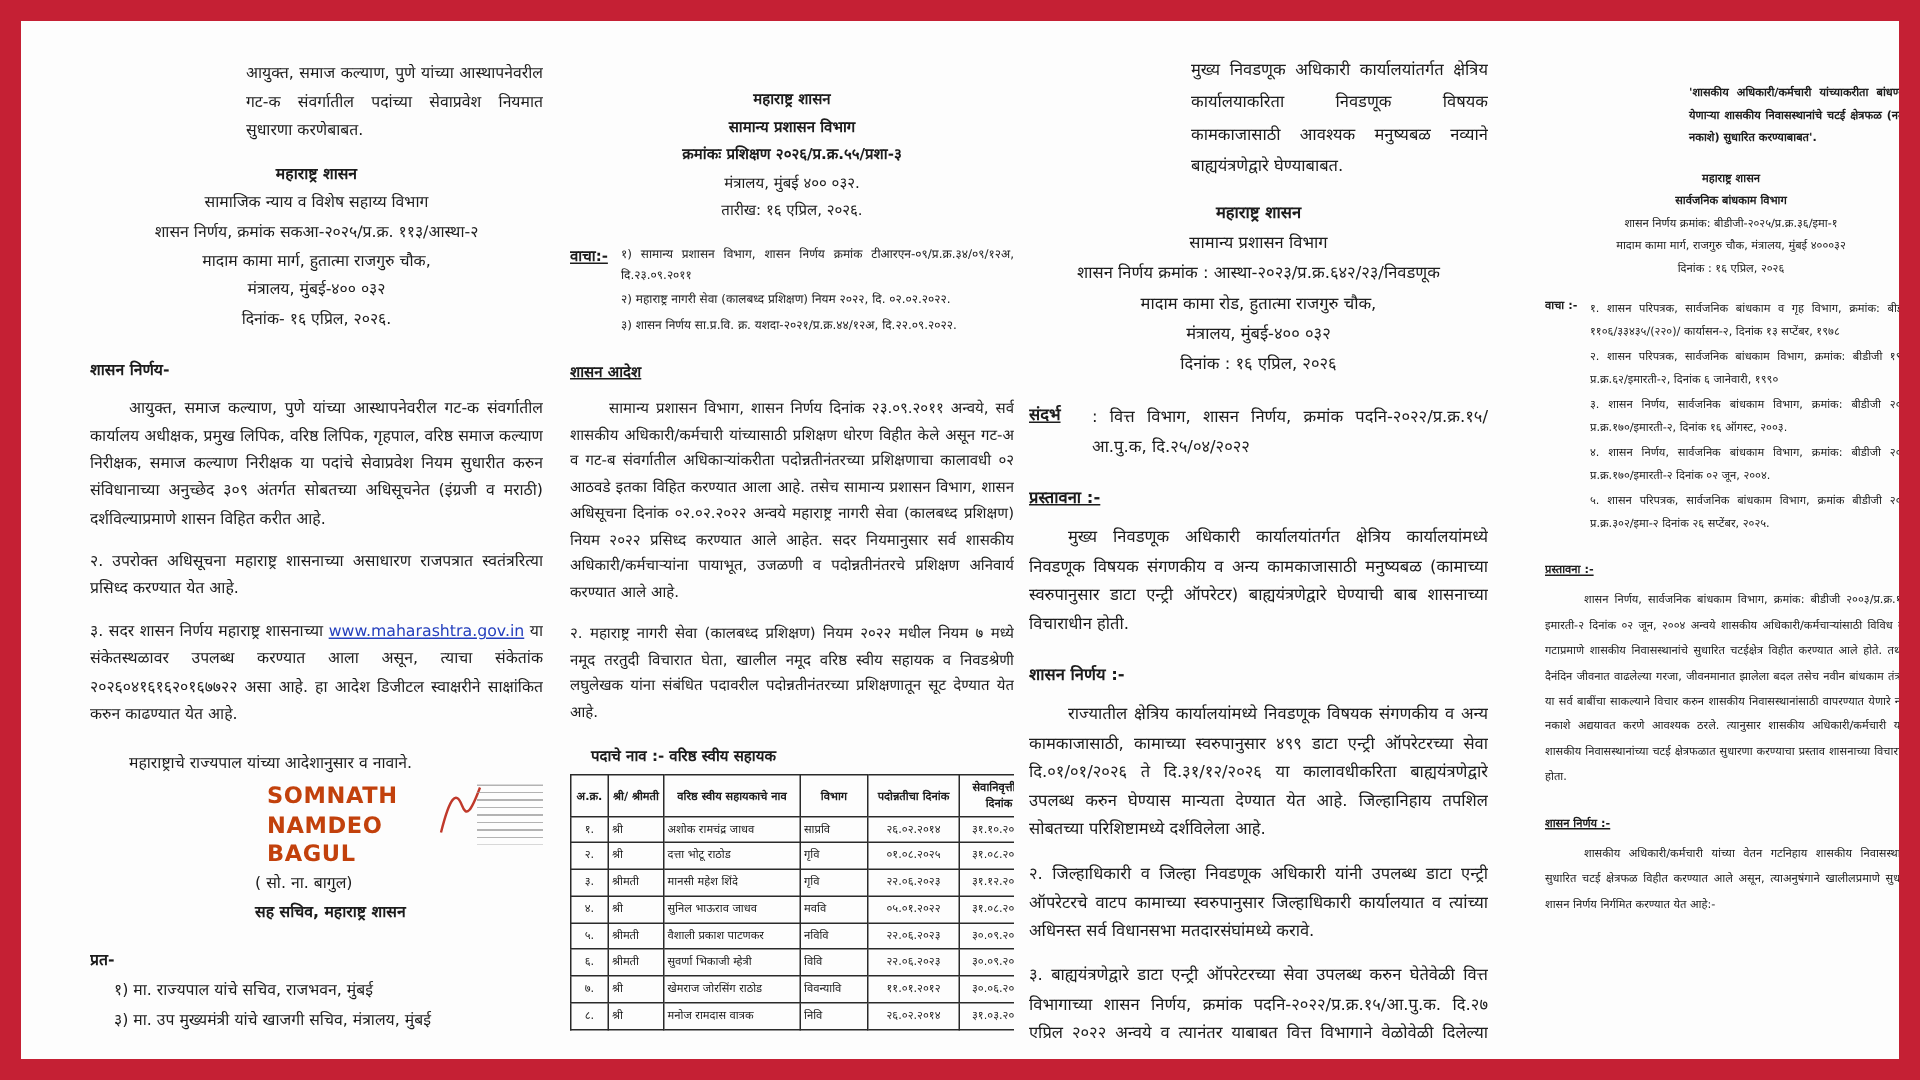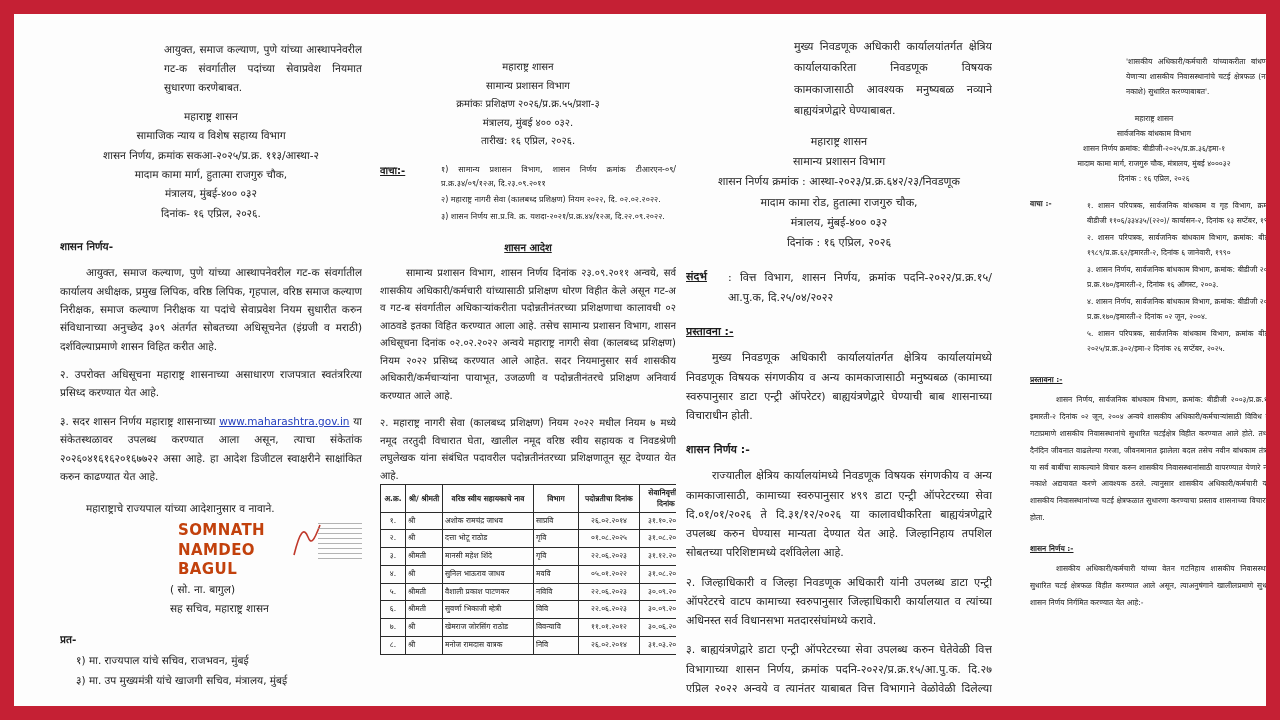--- a/index.html
+++ b/index.html
@@ -11,33 +11,33 @@
   #p2{left:366px;width:296px;font-size:10px;}
   #p3{left:672px;width:306px;font-size:11px;}
   #p4{left:1016px;width:248px;font-size:7.5px;}
   .subject{text-align:justify;line-height:1.8;}
   #p1 .subject{margin:12px 0 0 104px;width:198px;}
   #p3 .subject{margin:8px 0 0 108px;width:198px;line-height:1.95;}
   #p4 .subject{margin:26px 0 0 96px;width:150px;line-height:2.0;}
   .org{text-align:center;line-height:1.85;margin-top:10px;}
   #p2 .org{margin-top:30px;}
   #p4 .org{margin-top:12px;line-height:2.0;}
-  .h{font-weight:normal;}
+  .h{font-weight:bold;}
   .u{text-decoration:underline;}
   .para{text-align:justify;line-height:1.75;margin-top:10px;}
   .indent{text-indent:26px;}
   #p4 .para{line-height:2.25;margin-top:8px;}
   .readrow{display:flex;margin-top:12px;}
   .readrow .rh{flex:0 0 34px;font-weight:bold;}
-  .reflist{flex:1;margin-left:27px;}
+  .reflist{flex:1;}
   .refitem{line-height:1.8;text-align:justify;margin-bottom:2px;}
   #p2 .refitem{font-size:8px;}
   #p4 .refitem{line-height:2.0;}
   #p4 .readrow .rh{flex:0 0 30px;}
-  .orderhead{margin-top:14px;font-weight:bold;text-decoration:underline;text-align:center;}
+  .orderhead{margin-top:14px;font-weight:bold;text-decoration:underline;}
   .sechead{font-weight:bold;margin-top:16px;}
   .link{color:#2540be;text-decoration:underline;}
   .byorder{margin-top:16px;margin-left:26px;}
   .sigrow{display:flex;margin-top:6px;align-items:flex-start;}
   .signame{margin-left:118px;font-size:15px;font-weight:600;letter-spacing:.4px;line-height:1.3;color:#c2410c;}
   .stamp{margin-left:8px;position:relative;width:86px;height:44px;}
   .stamp .lines{position:absolute;left:22px;top:2px;right:0;bottom:2px;
       background:repeating-linear-gradient(#9a9a9a 0 1px,transparent 1px 5px);opacity:.75;}
   .stamp svg{position:absolute;left:-6px;top:0;}
   .sigunder{text-align:left;margin-left:110px;width:120px;line-height:1.8;}
@@ -116,20 +116,21 @@
       <div class="rh u">वाचा:-</div>
       <div class="reflist">
         <div class="refitem">१)  सामान्य प्रशासन विभाग, शासन निर्णय क्रमांक टीआरएन-०९/प्र.क्र.३४/०९/१२अ, दि.२३.०९.२०११</div>
         <div class="refitem">२)  महाराष्ट्र नागरी सेवा (कालबध्द प्रशिक्षण) नियम २०२२, दि. ०२.०२.२०२२.</div>
         <div class="refitem">३)  शासन निर्णय सा.प्र.वि. क्र. यशदा-२०२१/प्र.क्र.४४/१२अ, दि.२२.०९.२०२२.</div>
       </div>
     </div>
     <div class="orderhead">शासन आदेश</div>
     <div class="para indent">सामान्य प्रशासन विभाग, शासन निर्णय दिनांक २३.०९.२०११ अन्वये, सर्व शासकीय अधिकारी/कर्मचारी यांच्यासाठी प्रशिक्षण धोरण विहीत केले असून गट-अ व गट-ब संवर्गातील अधिकाऱ्यांकरीता पदोन्नतीनंतरच्या प्रशिक्षणाचा कालावधी ०२ आठवडे इतका विहित करण्यात आला आहे. तसेच सामान्य प्रशासन विभाग, शासन अधिसूचना दिनांक ०२.०२.२०२२ अन्वये महाराष्ट्र नागरी सेवा (कालबध्द प्रशिक्षण) नियम २०२२ प्रसिध्द करण्यात आले आहेत. सदर नियमानुसार सर्व शासकीय अधिकारी/कर्मचाऱ्यांना पायाभूत, उजळणी व पदोन्नतीनंतरचे प्रशिक्षण अनिवार्य करण्यात आले आहे.</div>
     <div class="para">२.    महाराष्ट्र नागरी सेवा (कालबध्द प्रशिक्षण) नियम २०२२ मधील नियम ७ मध्ये नमूद तरतुदी विचारात घेता, खालील नमूद वरिष्ठ स्वीय सहायक व निवडश्रेणी लघुलेखक यांना संबंधित पदावरील पदोन्नतीनंतरच्या प्रशिक्षणातून सूट देण्यात येत आहे.</div>
+    <div class="tcaption">पदाचे नाव :- वरिष्ठ स्वीय सहायक</div>
     <table>
       <thead>
         <tr>
           <th class="c0">अ.क्र.</th>
           <th class="c1">श्री/ श्रीमती</th>
           <th class="c2">वरिष्ठ स्वीय सहायकाचे नाव</th>
           <th class="c3">विभाग</th>
           <th class="c4">पदोन्नतीचा दिनांक</th>
           <th class="c5">सेवानिवृत्तीचा दिनांक</th>
         </tr>

